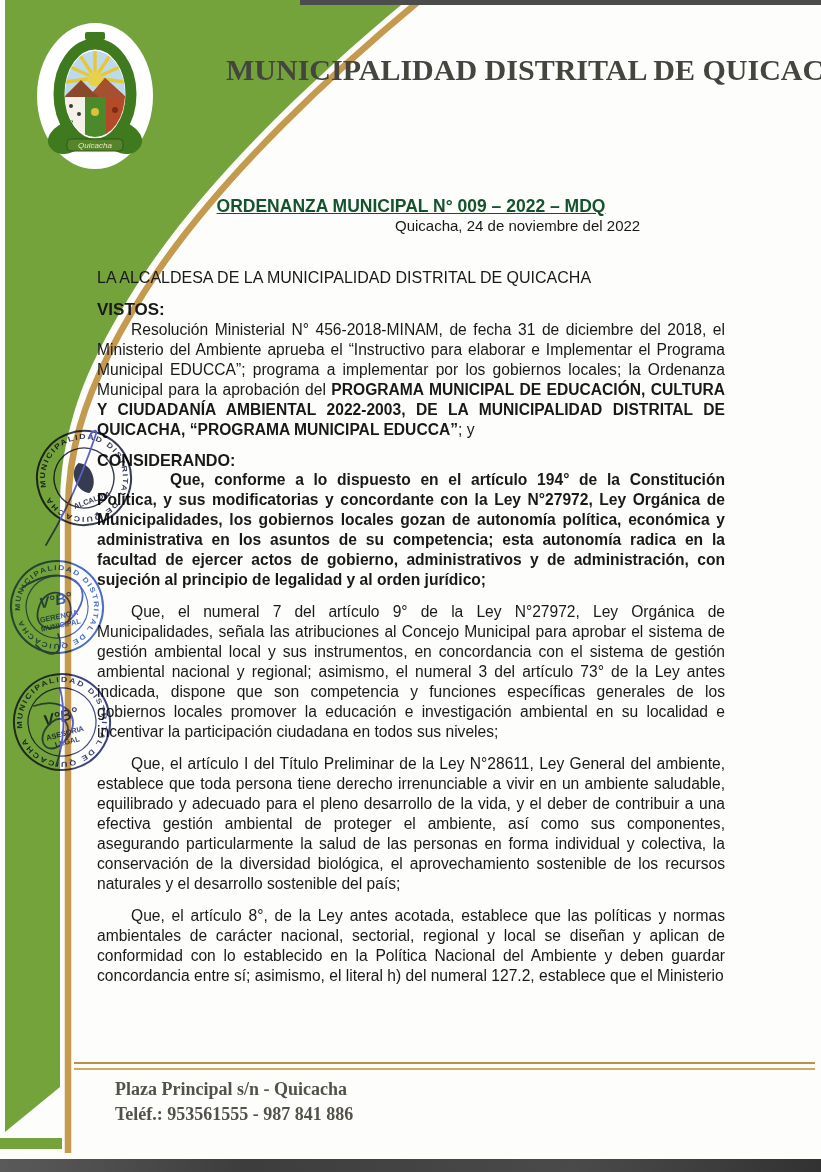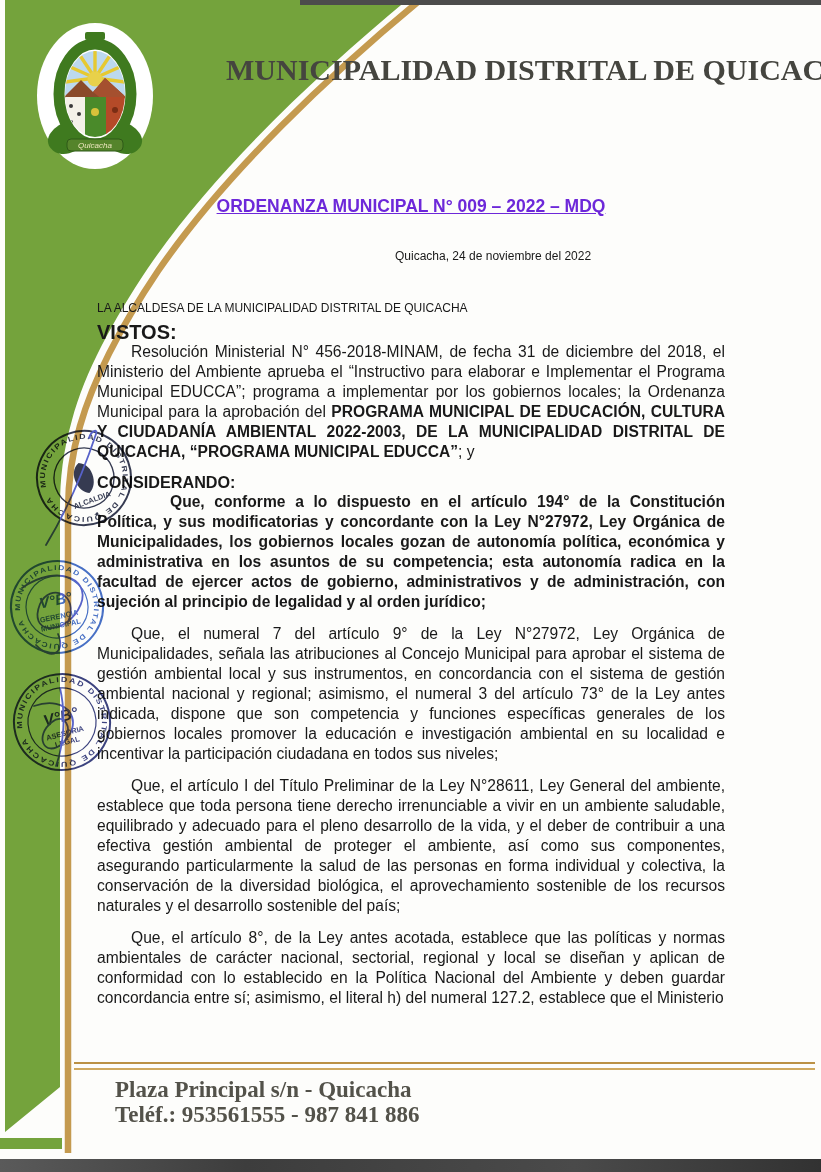--- a/index.html
+++ b/index.html
@@ -8,40 +8,40 @@
   svg text{font-family:"Liberation Sans",sans-serif;}
 
   .border-svg{position:absolute;left:0;top:0;z-index:1;}
 
   .header-title{position:absolute;left:226px;top:53px;width:575px;z-index:2;
     font-family:"Liberation Serif",serif;font-weight:bold;font-size:30px;color:#45453f;
     white-space:nowrap;letter-spacing:0px;}
 
   .content{position:absolute;left:97px;top:196px;width:628px;z-index:2;color:#191919;
     font-size:15.6px;line-height:20px;}
-  .doc-title{text-align:center;font-weight:bold;font-size:17.5px;color:#6d28d9;}
+  .doc-title{text-align:center;font-weight:bold;font-size:17.5px;color:#14532d;}
   .doc-title span{text-decoration:underline;}
-  .dateline{margin-top:30px;padding-left:298px;font-size:12px;}
-  .addressee{margin-top:32px;font-size:12px;}
+  .dateline{padding-left:298px;font-size:15px;}
+  .addressee{margin-top:32px;font-size:16px;}
   .label{margin-top:26px;font-size:16px;}
   .session{margin-top:9px;font-size:16px;}
-  .shead{margin-top:4px;font-weight:bold;font-size:20px;}
+  .shead{margin-top:12px;font-weight:bold;font-size:17px;}
   .shead2{margin-top:10px;font-weight:bold;font-size:16.2px;}
   .para{margin:0;text-align:justify;}
   .indent-sm{text-indent:34px;}
   .indent-lg{text-indent:73px;font-weight:bold;}
   .mt{margin-top:12px;}
   .para b{font-weight:bold;}
 
   .stamps-svg{position:absolute;left:0;top:0;z-index:3;mix-blend-mode:multiply;opacity:.93;}
 
   .footer-rule{position:absolute;left:74px;top:1062px;width:741px;height:4px;z-index:2;
     border-top:2px solid #bb9145;border-bottom:2px solid #cfa95f;}
   .footer{position:absolute;left:0;top:1077px;width:100%;height:60px;z-index:2;
-    font-family:"Liberation Serif",serif;font-weight:bold;font-size:23px;color:#53524a;line-height:25px;}
+    font-family:"Liberation Serif",serif;font-weight:bold;font-size:18px;color:#53524a;line-height:25px;}
   .footer .col-left{position:absolute;left:115px;top:0;}
   .footer .col-right{position:absolute;left:420px;top:0;}
 
   .scan-top{position:absolute;top:0;left:300px;width:521px;height:5px;background:#4c4c4c;z-index:4;}
   .scan-bottom{position:absolute;bottom:0;left:0;width:821px;height:13px;z-index:4;
     background:linear-gradient(90deg,#5a5a5a,#3d3d3d 30%,#4a4a4a 70%,#323232);}
 </style>
 </head>
 <body>
 

